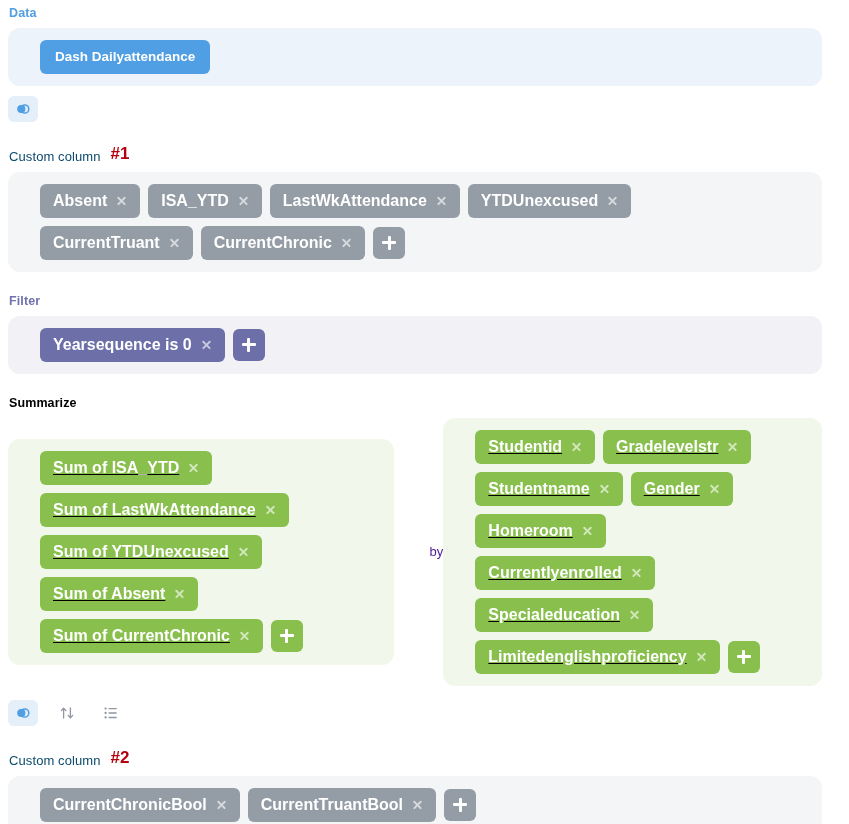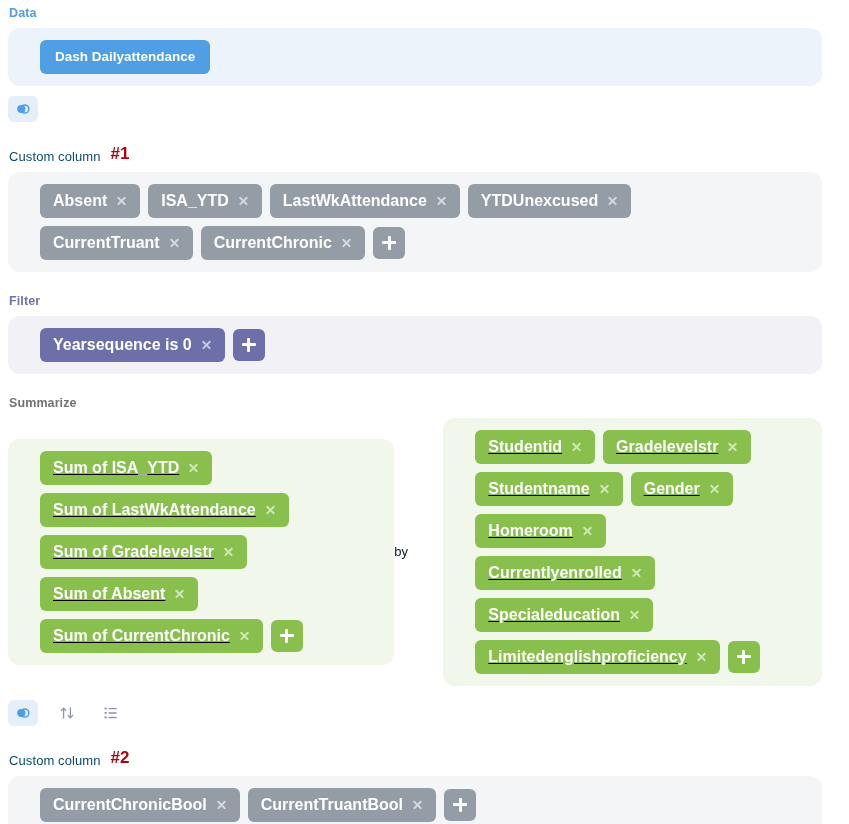--- a/index.html
+++ b/index.html
@@ -13,21 +13,21 @@
   .page { width: 830px; height: 824px; position: relative; padding: 0 8px; }
 
   .section-label {
     font-size: 12.5px;
     font-weight: bold;
     letter-spacing: .1px;
     padding-left: 1px;
   }
   .label-data { color: #509EE3; }
   .label-filter { color: #7172AD; }
-  .label-summarize { color: #737373; }
+  .label-summarize { color: #000000; }
   .label-custom { color: #0c4a6e; font-weight: normal; font-size: 13px; }
 
   .label-row { display: flex; align-items: flex-end; gap: 10px; height: 20px; }
   .marker {
     color: #B3000C;
     font-weight: bold;
     font-size: 17px;
     line-height: 1;
     position: relative;
     top: -2px;
@@ -115,24 +115,24 @@
   .toolbar { display: flex; align-items: center; gap: 14px; }
 
   .summarize-wrap {
     display: flex;
     align-items: center;
     gap: 0;
   }
   .sum-left  { width: 400px; min-height: 190px; }
   .sum-right { width: 392px; min-height: 190px; }
   .by-label {
-    color: #0f172a;
+    color: #4c1d95;
     font-size: 13px;
     width: 49px;
-    text-align: left;
+    text-align: right;
     flex: none;
   }
   .sp-6  { height: 6px; }
   .sp-8  { height: 8px; }
   .sp-10 { height: 10px; }
   .sp-14 { height: 14px; }
   .sp-22 { height: 22px; }
 </style>
 </head>
 <body>
@@ -221,21 +221,21 @@
     <div class="panel panel-green sum-left">
       <span class="pill pill-green">
         <span>Sum of ISA_YTD</span>
         <span class="x-icon"></span>
       </span>
       <span class="pill pill-green">
         <span>Sum of LastWkAttendance</span>
         <span class="x-icon"></span>
       </span>
       <span class="pill pill-green">
-        <span>Sum of Gradelevelstr</span>
+        <span>Sum of YTDUnexcused</span>
         <span class="x-icon"></span>
       </span>
       <span class="pill pill-green">
         <span>Sum of Absent</span>
         <span class="x-icon"></span>
       </span>
       <span class="pill pill-green">
         <span>Sum of CurrentChronic</span>
         <span class="x-icon"></span>
       </span>

